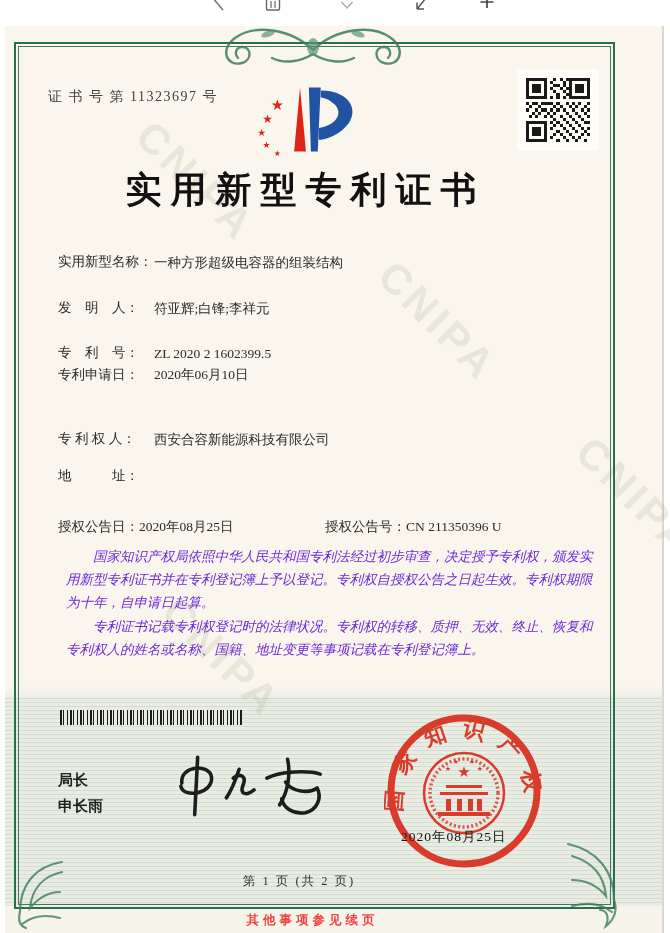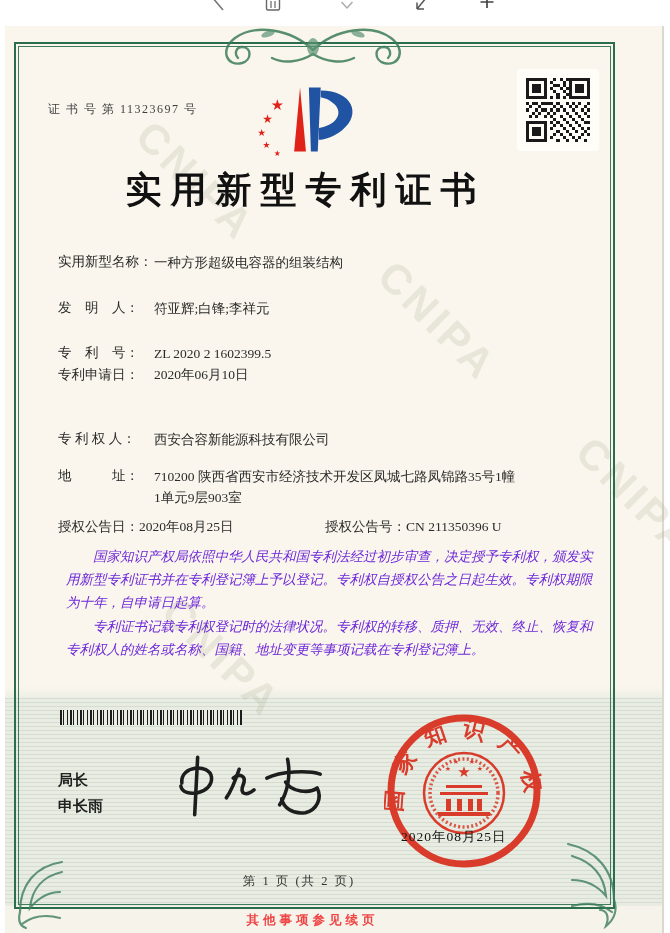--- a/index.html
+++ b/index.html
@@ -19,21 +19,21 @@
         background:linear-gradient(180deg,#faf6ed,#e8ece3);}
   .below-band{position:absolute;left:5px;top:906px;width:658px;height:27px;background:#f6f3ea;z-index:2;}
   
   .frame{position:absolute;left:14px;top:42px;width:597px;height:863px;border:2px solid #2a6e4e;z-index:3;}
   .frame:after{content:"";position:absolute;left:2px;top:2px;right:2px;bottom:2px;border:1px solid #3b7d5c;}
   
   .wm{position:absolute;z-index:2;font-family:"Liberation Sans","DejaVu Sans",sans-serif;
       font-weight:bold;font-size:42px;letter-spacing:4px;color:rgba(170,172,146,.22);
       transform:rotate(45deg);transform-origin:left top;}
   
-  .certno{position:absolute;left:48px;top:88px;z-index:4;font-size:12px;letter-spacing:1.5px;color:#3f3f3f;margin-top:13px;}
+  .certno{position:absolute;left:48px;top:88px;z-index:4;font-size:14px;letter-spacing:1.5px;color:#3f3f3f;}
   .qrbox{position:absolute;left:517px;top:69px;width:82px;height:82px;background:#fffdf8;border-radius:4px;z-index:4;
          display:flex;align-items:center;justify-content:center;}
   .logo{position:absolute;left:238px;top:84px;width:128px;height:80px;z-index:4;}
   .title{position:absolute;left:7px;top:166px;width:597px;text-align:center;z-index:4;
          font-size:36px;font-weight:bold;letter-spacing:9px;color:#111;}
   
   .frow{position:absolute;left:58px;z-index:4;font-size:13.5px;color:#2b2b2b;display:flex;}
   .flabel{display:inline-block;width:96px;flex:0 0 96px;}
   .fvalue{display:inline-block;max-width:364px;line-height:1.55;}
   .grant{position:absolute;z-index:4;font-size:13.5px;color:#2b2b2b;}
@@ -180,21 +180,20 @@
   <div class="frow" style="top:365px;align-items:center;">
     <span class="flabel">专利申请日：</span>
     <span class="fvalue">2020年06月10日</span>
   </div>
   <div class="frow" style="top:430px;">
     <span class="flabel">专 利 权 人：</span>
     <span class="fvalue">西安合容新能源科技有限公司</span>
   </div>
   <div class="frow" style="top:467px;">
     <span class="flabel">地　　　址：</span>
-    <span class="fvalue">710200 陕西省西安市经济技术开发区凤城七路凤锦路35号1幢1单元9层903室</span>
   </div>
 
   <div class="grant" style="left:58px;top:518px;">
     <span>授权公告日：</span><span>2020年08月25日</span>
   </div>
   <div class="grant" style="left:325px;top:518px;">
     <span>授权公告号：</span><span>CN 211350396 U</span>
   </div>
 
   <div class="bodytxt">

